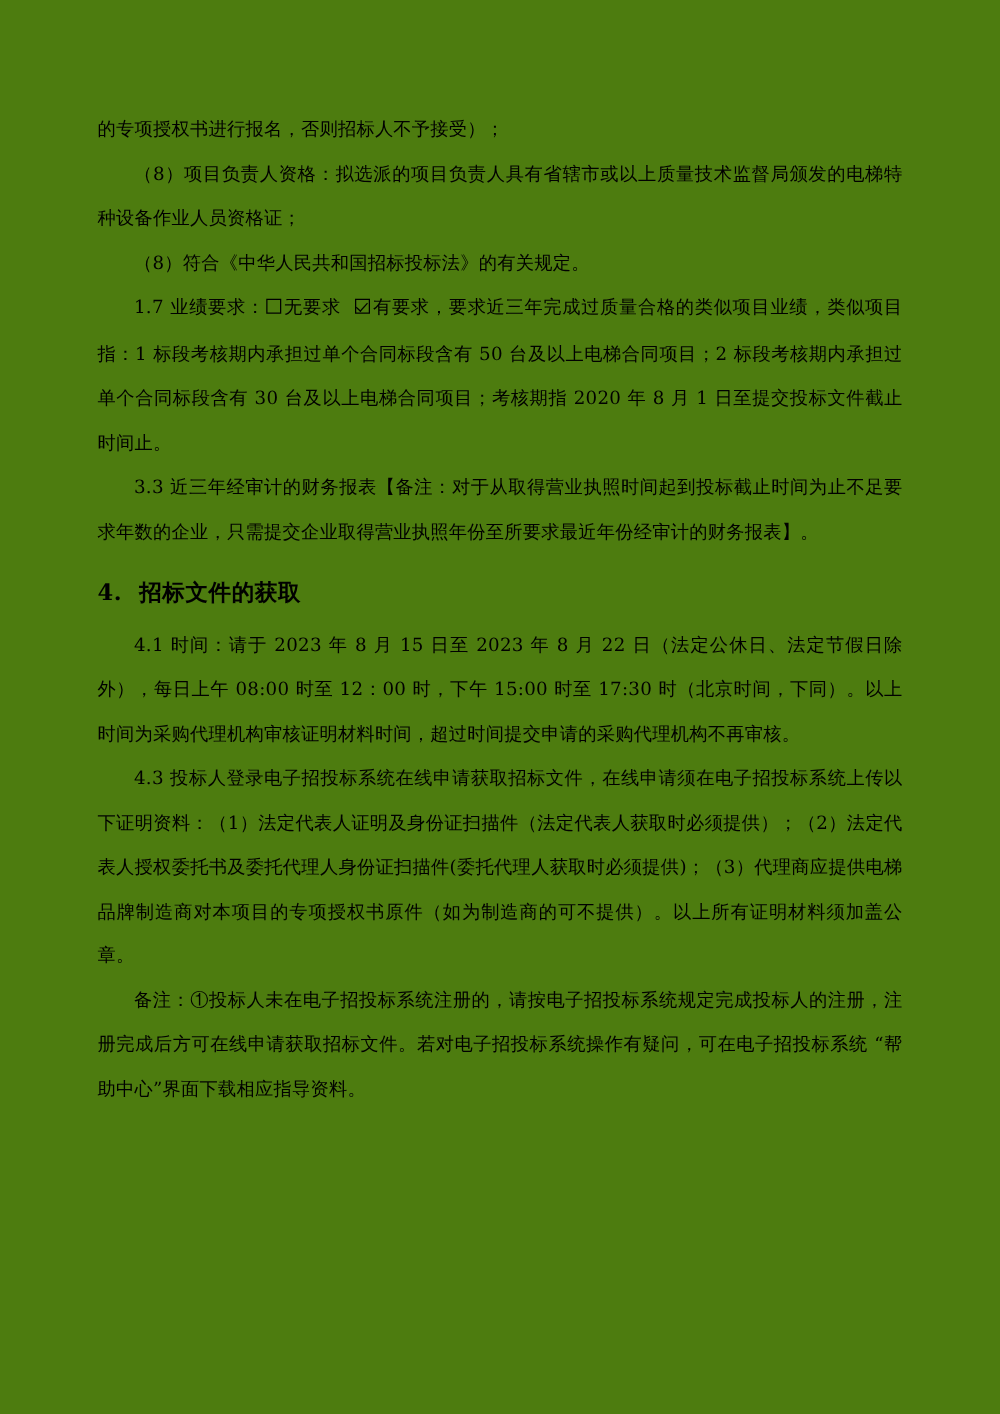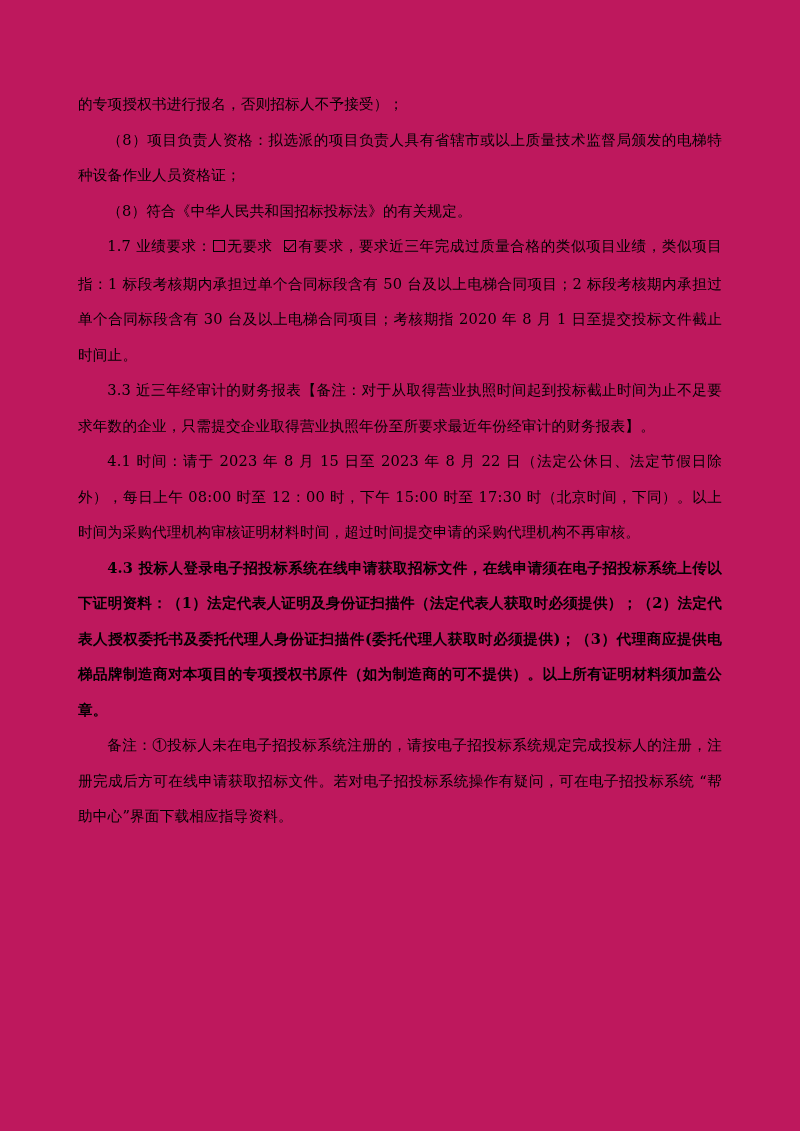--- a/index.html
+++ b/index.html
@@ -8,21 +8,21 @@
     background: #ffffff;
   }
   body {
     font-family: "DejaVu Serif", "Liberation Serif", serif;
     color: #000000;
   }
   .page {
     position: relative;
     width: 800px;
     height: 1131px;
-    background: #be185d;
+    background: #4d7c0f;
     box-sizing: border-box;
     overflow: hidden;
   }
   .content {
     position: absolute;
     left: 78px;
     top: 86px;
     width: 644px;
   }
   .para {
@@ -37,21 +37,21 @@
     text-indent: 2em;
   }
   .heading {
     font-size: 18px;
     font-weight: bold;
     line-height: 35.5px;
     margin: 14px 0 6px 0;
     letter-spacing: 0.5px;
   }
   .bold {
-    font-weight: bold;
+    font-weight: normal;
   }
   .checkbox {
     display: inline-block;
     width: 12px;
     height: 12px;
     border: 1px solid #000;
     position: relative;
     vertical-align: -1px;
     margin: 0 2px 0 1px;
     box-sizing: border-box;
@@ -81,20 +81,21 @@
     <p class="para indent">（8）项目负责人资格：拟选派的项目负责人具有省辖市或以上质量技术监督局颁发的电梯特种设备作业人员资格证；</p>
 
     <p class="para indent">（8）符合《中华人民共和国招标投标法》的有关规定。</p>
 
     <p class="para indent"><span>1.7 业绩要求：</span><span class="nowrap"><span class="checkbox"></span><span>无要求</span></span>&nbsp;&nbsp;<span class="nowrap"><span class="checkbox checked"></span><span>有要求</span></span><span>，要求近三年完成过质量合格的类似项目业绩，类似项目指：1 标段考核期内承担过单个合同标段含有 50 台及以上电梯合同项目；2 标段考核期内承担过单个合同标段含有 30 台及以上电梯合同项目；考核期指 2020 年 8 月 1 日至提交投标文件截止时间止。</span></p>
 
     <p class="para indent">3.3 近三年经审计的财务报表【备注：对于从取得营业执照时间起到投标截止时间为止不足要求年数的企业，只需提交企业取得营业执照年份至所要求最近年份经审计的财务报表】。</p>
 
 
 
+    <h2 class="heading"><span>4.</span>&nbsp;&nbsp;<span>招标文件的获取</span></h2>
 
     <p class="para indent">4.1 时间：请于 2023 年 8 月 15 日至 2023 年 8 月 22 日（法定公休日、法定节假日除外），每日上午 08:00 时至 12：00 时，下午 15:00 时至 17:30 时（北京时间，下同）。以上时间为采购代理机构审核证明材料时间，超过时间提交申请的采购代理机构不再审核。</p>
 
 
     <p class="para indent bold">4.3 投标人登录电子招投标系统在线申请获取招标文件，在线申请须在电子招投标系统上传以下证明资料：（1）法定代表人证明及身份证扫描件（法定代表人获取时必须提供）；（2）法定代表人授权委托书及委托代理人身份证扫描件(委托代理人获取时必须提供)；（3）代理商应提供电梯品牌制造商对本项目的专项授权书原件（如为制造商的可不提供）。以上所有证明材料须加盖公章。</p>
 
     <p class="para indent">备注：①投标人未在电子招投标系统注册的，请按电子招投标系统规定完成投标人的注册，注册完成后方可在线申请获取招标文件。若对电子招投标系统操作有疑问，可在电子招投标系统 “帮助中心”界面下载相应指导资料。</p>
 
   </div>
 </div>

